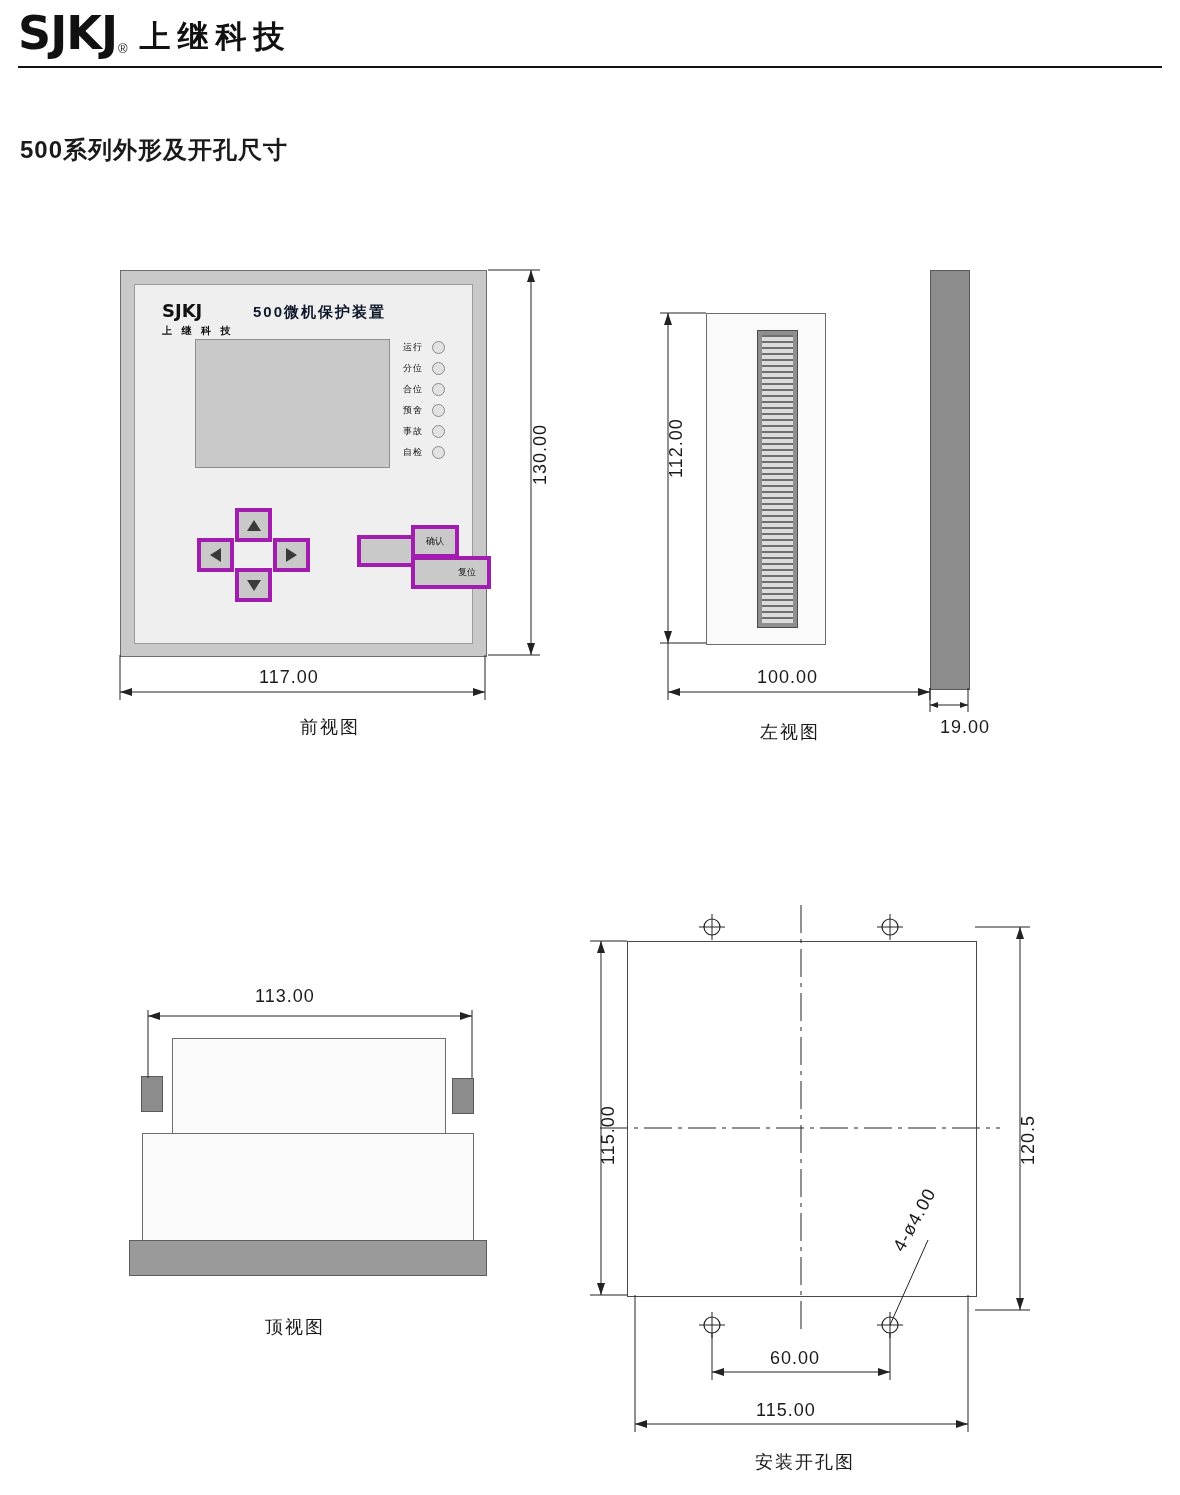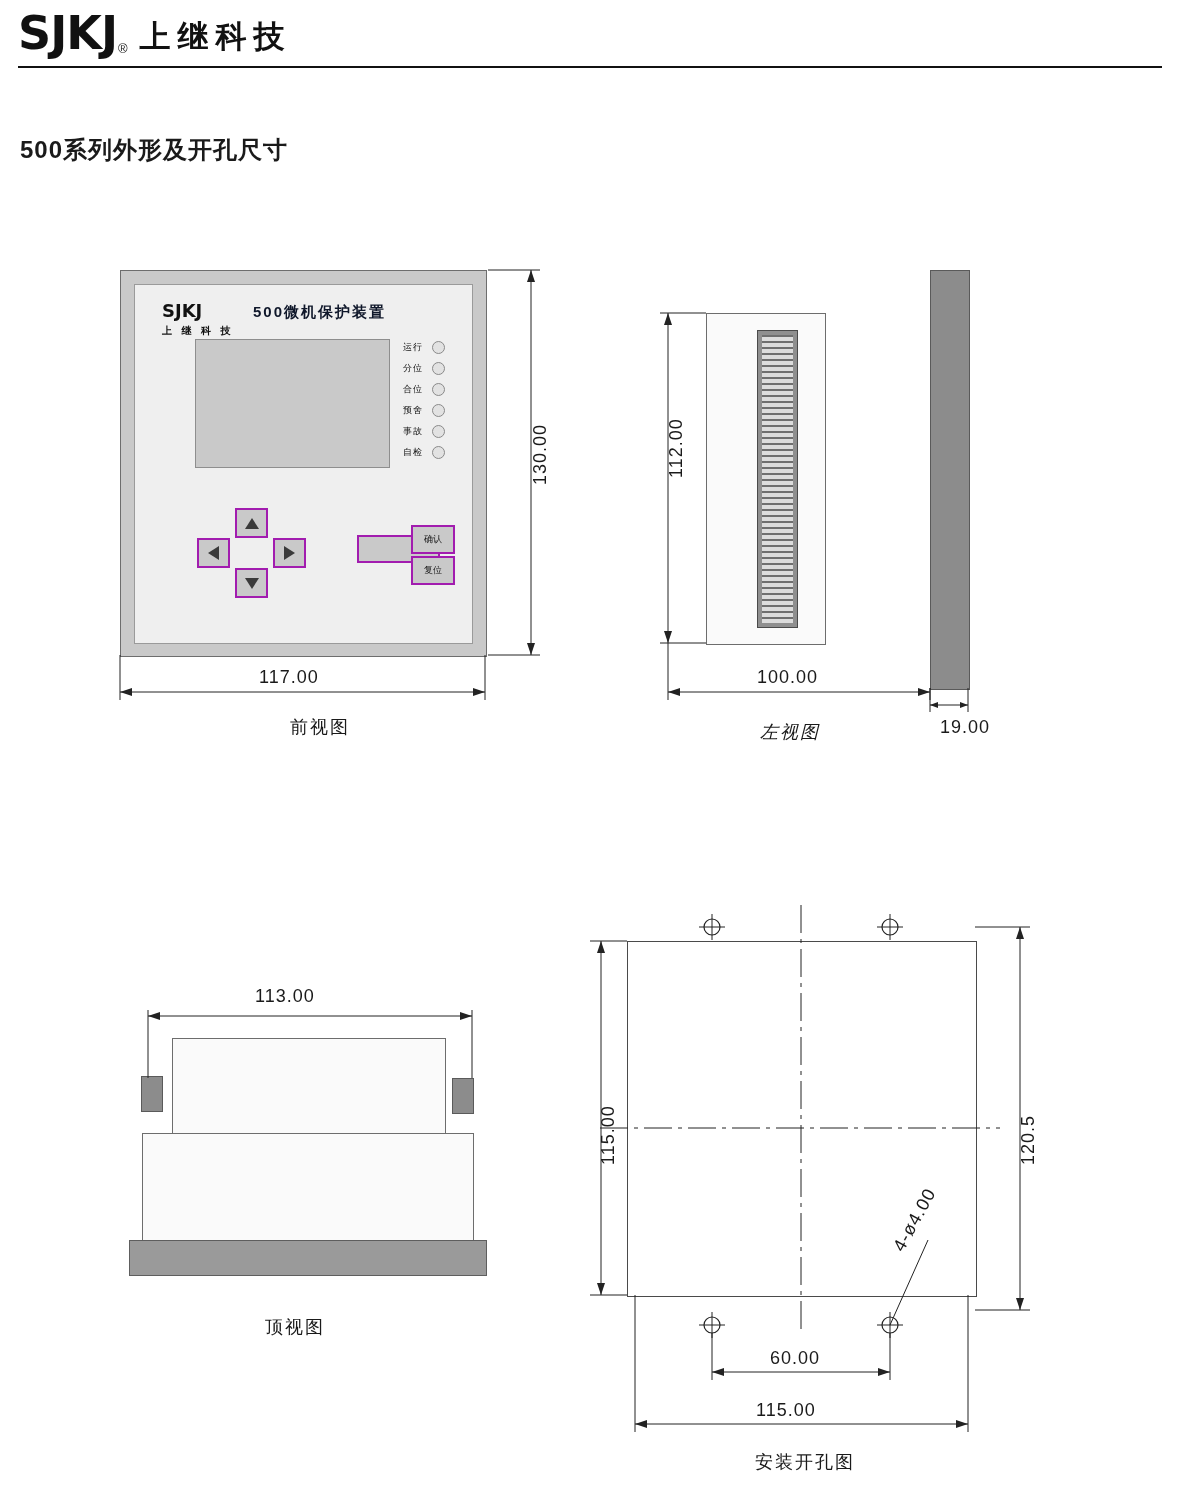--- a/index.html
+++ b/index.html
@@ -57,21 +57,21 @@
     background:#c9c9c9;border:1px solid #8e8e8e;
   }
   .fv-leds{position:absolute;left:258px;top:52px;width:70px;}
   .led-row{display:flex;align-items:center;height:21px;}
   .led-label{font-size:9px;letter-spacing:1px;width:30px;text-align:right;color:#111;}
   .led-dot{
     width:11px;height:11px;border-radius:50%;background:#e2e2e2;border:1px solid #8a8a8a;
     margin-left:9px;
   }
   .key{
-    position:absolute;background:#c9c9c9;border:2px solid #a21caf;
+    position:absolute;background:#c9c9c9;border:4px solid #a21caf;
     display:flex;align-items:center;justify-content:center;font-size:9px;letter-spacing:0px;
   }
   .arrow-up{width:0;height:0;border-left:7px solid transparent;border-right:7px solid transparent;border-bottom:11px solid #3a3a3a;}
   .arrow-down{width:0;height:0;border-left:7px solid transparent;border-right:7px solid transparent;border-top:11px solid #3a3a3a;}
   .arrow-left{width:0;height:0;border-top:7px solid transparent;border-bottom:7px solid transparent;border-right:11px solid #3a3a3a;}
   .arrow-right{width:0;height:0;border-top:7px solid transparent;border-bottom:7px solid transparent;border-left:11px solid #3a3a3a;}
 
   
   .lv-body{
     position:absolute;left:706px;top:313px;width:118px;height:330px;
@@ -175,41 +175,41 @@
       <span class="arrow-down"></span>
     </div>
     <div class="key" style="left:62px;top:253px;width:29px;height:26px;">
       <span class="arrow-left"></span>
     </div>
     <div class="key" style="left:138px;top:253px;width:29px;height:26px;">
       <span class="arrow-right"></span>
     </div>
     <div class="key" style="left:222px;top:250px;width:35px;height:24px;padding-left:44px;">取消</div>
     <div class="key" style="left:276px;top:240px;width:40px;height:25px;">确认</div>
-    <div class="key" style="left:276px;top:271px;width:40px;height:25px;">复位</div>
+    <div class="key" style="left:276px;top:271px;width:40px;height:25px;padding-left:32px;">复位</div>
   </div>
 </div>
 
 <svg style="left:0;top:0;width:1180px;height:1495px;">
 
   <line x1="488" y1="270" x2="540" y2="270" stroke="#222" stroke-width="1"></line>
   <line x1="488" y1="655" x2="540" y2="655" stroke="#222" stroke-width="1"></line>
   <line x1="531" y1="270" x2="531" y2="655" stroke="#222" stroke-width="1"></line>
   <polygon points="531,270 527,282 535,282" fill="#222"></polygon>
   <polygon points="531,655 527,643 535,643" fill="#222"></polygon>
 
   <line x1="120" y1="655" x2="120" y2="700" stroke="#222" stroke-width="1"></line>
   <line x1="485" y1="655" x2="485" y2="700" stroke="#222" stroke-width="1"></line>
   <line x1="120" y1="692" x2="485" y2="692" stroke="#222" stroke-width="1"></line>
   <polygon points="120,692 132,688 132,696" fill="#222"></polygon>
   <polygon points="485,692 473,688 473,696" fill="#222"></polygon>
 </svg>
 <div class="dim-text vert" style="left:530px;top:485px;">130.00</div>
 <div class="dim-text" style="left:259px;top:667px;">117.00</div>
-<div class="caption" style="left:260px;top:715px;width:120px;">前视图</div>
+<div class="caption" style="left:240px;top:715px;width:120px;text-align:right;">前视图</div>
 
 <div class="lv-body"></div>
 <div class="lv-conn">
   <div class="lv-conn-inner"></div>
 </div>
 <div class="lv-flange"></div>
 
 <svg style="left:0;top:0;width:1180px;height:1495px;">
 
   <line x1="706" y1="313" x2="660" y2="313" stroke="#222" stroke-width="1"></line>
@@ -226,21 +226,21 @@
 
   <line x1="930" y1="688" x2="930" y2="712" stroke="#222" stroke-width="1"></line>
   <line x1="968" y1="688" x2="968" y2="712" stroke="#222" stroke-width="1"></line>
   <line x1="930" y1="705" x2="968" y2="705" stroke="#222" stroke-width="1"></line>
   <polygon points="930,705 938,702 938,708" fill="#222"></polygon>
   <polygon points="968,705 960,702 960,708" fill="#222"></polygon>
 </svg>
 <div class="dim-text vert" style="left:666px;top:478px;">112.00</div>
 <div class="dim-text" style="left:757px;top:667px;">100.00</div>
 <div class="dim-text" style="left:940px;top:717px;">19.00</div>
-<div class="caption" style="left:730px;top:720px;width:120px;font-style:italic;">左视图</div>
+<div class="caption" style="left:730px;top:720px;width:120px;">左视图</div>
 
 <div class="tv-top"></div>
 <div class="tv-mid"></div>
 <div class="tv-clip-l"></div>
 <div class="tv-clip-r"></div>
 <div class="tv-base"></div>
 
 <svg style="left:0;top:0;width:1180px;height:1495px;">
   <line x1="148" y1="1010" x2="148" y2="1078" stroke="#222" stroke-width="1"></line>
   <line x1="472" y1="1010" x2="472" y2="1078" stroke="#222" stroke-width="1"></line>

